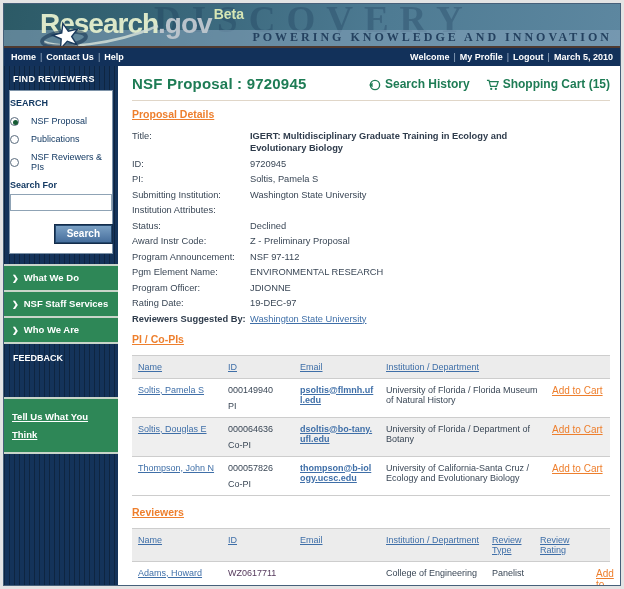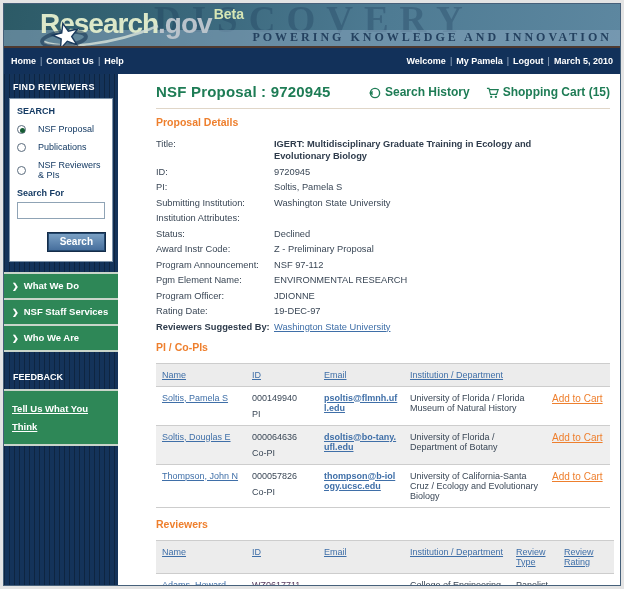--- a/index.html
+++ b/index.html
@@ -23,69 +23,69 @@
   .tagline { position:absolute; right:8px; bottom:1px;
              font-family:"Liberation Serif", serif; font-weight:bold;
              font-size:12px; letter-spacing:3px; color:#24415f; white-space:nowrap; }
   .logo { position:absolute; left:36px; top:2px; white-space:nowrap; }
   .logo .research { font-size:28px; font-weight:bold; color:#dce8c9; letter-spacing:-1px; }
   .logo .gov { font-size:28px; font-weight:bold; color:#b9c3cb; letter-spacing:-1px; }
   .logo .beta { font-size:14px; font-weight:bold; color:#d7e6b5; vertical-align:14px; margin-left:2px; }
   .logo-art { position:absolute; left:36px; top:14px; }
 
   
-  .topnav { height:26px; flex:none; background:#12315a; color:#fff;
+  .topnav { height:18px; flex:none; background:#12315a; color:#fff;
             display:flex; justify-content:space-between; align-items:center;
             font-size:9px; font-weight:bold; padding:0 7px; }
   .topnav a { color:#fff; text-decoration:none; cursor:pointer; }
   .topnav .pipe { margin:0 4px; color:#9fb2c9; font-weight:normal; }
   .topnav .plain { color:#fff; }
 
   
   .bodyrow { flex:1; display:flex; min-height:0; }
 
   
   .sidebar { width:114px; flex:none; display:flex; flex-direction:column;
              background-color:#14335a;
              background-image:repeating-linear-gradient(90deg, rgba(0,0,0,.28) 0 1px, transparent 1px 5px); }
   .side-title { color:#fff; font-size:9px; font-weight:bold; padding:8px 9px 6px; letter-spacing:.3px; }
-  .search-panel { margin:0 5px; background:#fff; border:1px solid #7e93a8; padding:7px 7px 10px; }
+  .search-panel { margin:0 5px; background:#fff; border:1px solid #7e93a8; padding:7px 0 10px; }
   .sp-title { font-size:9px; font-weight:bold; color:#143a63; }
   .radio-row { display:flex; align-items:center; gap:12px; margin:8px 0; cursor:pointer; }
   .radio { width:9px; height:9px; border:1px solid #5a6b7d; border-radius:50%; background:#fff;
            flex:none; position:relative; }
   .radio.checked::after { content:""; position:absolute; left:2px; top:2px; width:5px; height:5px;
                           border-radius:50%; background:#155b33; }
   .radio-label { font-size:9px; color:#143a63; }
   .sp-label { font-size:9px; font-weight:bold; color:#143a63; margin-top:8px; }
   .sp-input { margin-top:4px; width:100%; height:17px; border:1px solid #8fa3b5; font-size:9px; padding:0 3px; }
   .sp-btnrow { text-align:right; margin-top:12px; }
   .sp-btn { font-family:inherit; font-size:10px; font-weight:bold; color:#fff; padding:2px 11px 3px;
             background:linear-gradient(#7aa0c4,#476f9d); border:1px solid #24486e;
             box-shadow:0 0 0 1px #142c49; cursor:pointer; }
   .side-nav { margin-top:10px; }
   .snav-item { background:#2e8757; color:#fff; font-size:9.5px; font-weight:bold;
                padding:6px 8px 7px; border-top:2px solid #c9d5ca; cursor:pointer; }
   .snav-item:last-child { border-bottom:2px solid #c9d5ca; }
   .chev { font-size:8px; margin-right:5px; }
-  .feedback-title { color:#fff; font-size:9px; font-weight:bold; padding:9px 9px 7px;margin-top:11px; }
+  .feedback-title { color:#fff; font-size:9px; font-weight:bold; padding:9px 9px 14px; }
   .feedback-bar { background:#2e8757; padding:7px 8px 10px;
-                  border-top:2px solid #c9d5ca; border-bottom:2px solid #c9d5ca; }
+                  border-top:2px solid #c9d5ca; border-bottom:2px solid #c9d5ca;margin-top:20px; }
   .feedback-bar a { color:#fff; font-size:9.5px; font-weight:bold; text-decoration:underline; cursor:pointer; }
   .side-fill { flex:1; }
 
   
-  .content { flex:1; background:#fff; padding:9px 10px 0 14px; min-width:0; overflow:hidden;margin-left:24px; }
+  .content { flex:1; background:#fff; padding:9px 10px 0 14px; min-width:0; overflow:hidden; }
   .title-row { display:flex; justify-content:space-between; align-items:center; }
   h1.page-title { font-size:15px; color:#1e7c55; letter-spacing:.2px; }
   .utils { display:flex; gap:16px; align-items:center; }
   .util { display:flex; gap:4px; align-items:flex-end; color:#1e7c55; font-size:12px;
           font-weight:bold; text-decoration:none; cursor:pointer; }
   .rule { border:none; border-top:1px solid #e0d6c8; margin:8px 0 7px; }
-  h2.orange { color:#ee7f2d; font-size:10.5px; margin:4px 0 10px; }
+  h2.orange { color:#ee7f2d; font-size:10.5px; margin:4px 0 10px;text-decoration:underline; }
 
   .details { margin-bottom:8px; }
   .drow { display:flex; font-size:9.3px; line-height:12px; margin-bottom:3.5px; color:#3a4756; }
   .dlabel { width:118px; flex:none; }
   .dlabel.b { font-weight:bold; color:#2f3c4c; }
   .dvalue { max-width:300px; min-height:11px; }
   .dvalue.b { font-weight:bold; color:#2f3c4c; }
   a.blue { color:#3f6fa8; text-decoration:underline; cursor:pointer; }
 
   table.grid { width:100%; border-collapse:collapse; table-layout:fixed; margin-bottom:10px; }
@@ -121,21 +121,21 @@
     <svg class="logo-art" width="130" height="34" viewBox="0 0 130 34">
       <path d="M4 24 C 22 31 70 28 118 8" stroke="rgba(210,222,214,.85)" stroke-width="2.5" fill="none"></path>
       <ellipse cx="24" cy="21" rx="22" ry="7" fill="none" stroke="#13304f" stroke-width="4" opacity=".55" transform="rotate(-7 24 21)"></ellipse>
       <polygon transform="rotate(-14 26 18)" fill="#ffffff" stroke="#1a3a5c" stroke-width="1.4" points="26,5 29.4,14 39,14 31.4,19.8 34.4,29 26,23.4 17.6,29 20.6,19.8 13,14 22.6,14"></polygon>
     </svg>
     <div class="tagline">POWERING KNOWLEDGE AND INNOVATION</div>
   </header>
 
   <nav class="topnav">
     <div id="nav-left"><a>Home</a><span class="pipe">|</span><a>Contact Us</a><span class="pipe">|</span><a>Help</a></div>
-    <div id="nav-right"><a>Welcome</a><span class="pipe">|</span><a>My Pamela</a><span class="pipe">|</span><a>Logout</a><span class="pipe">|</span><span class="plain">March 5, 2010</span></div>
+    <div id="nav-right"><a>Welcome</a><span class="pipe">|</span><a>My Profile</a><span class="pipe">|</span><a>Logout</a><span class="pipe">|</span><span class="plain">March 5, 2010</span></div>
   </nav>
 
   <div class="bodyrow">
 
     <aside class="sidebar">
       <div class="side-title">FIND REVIEWERS</div>
       <div class="search-panel">
         <div class="sp-title">SEARCH</div>
         <div id="radio-list">
               <div class="radio-row">

